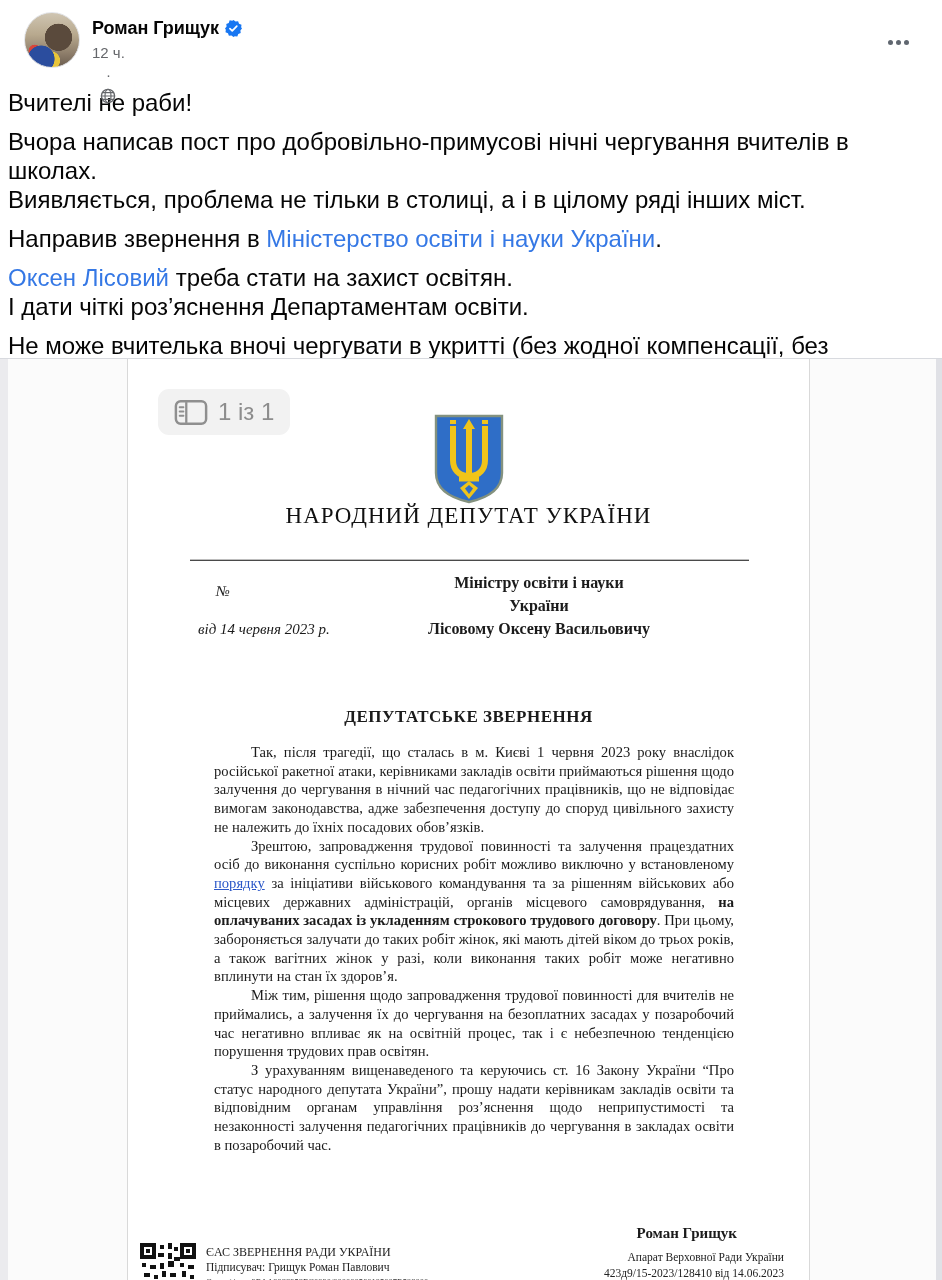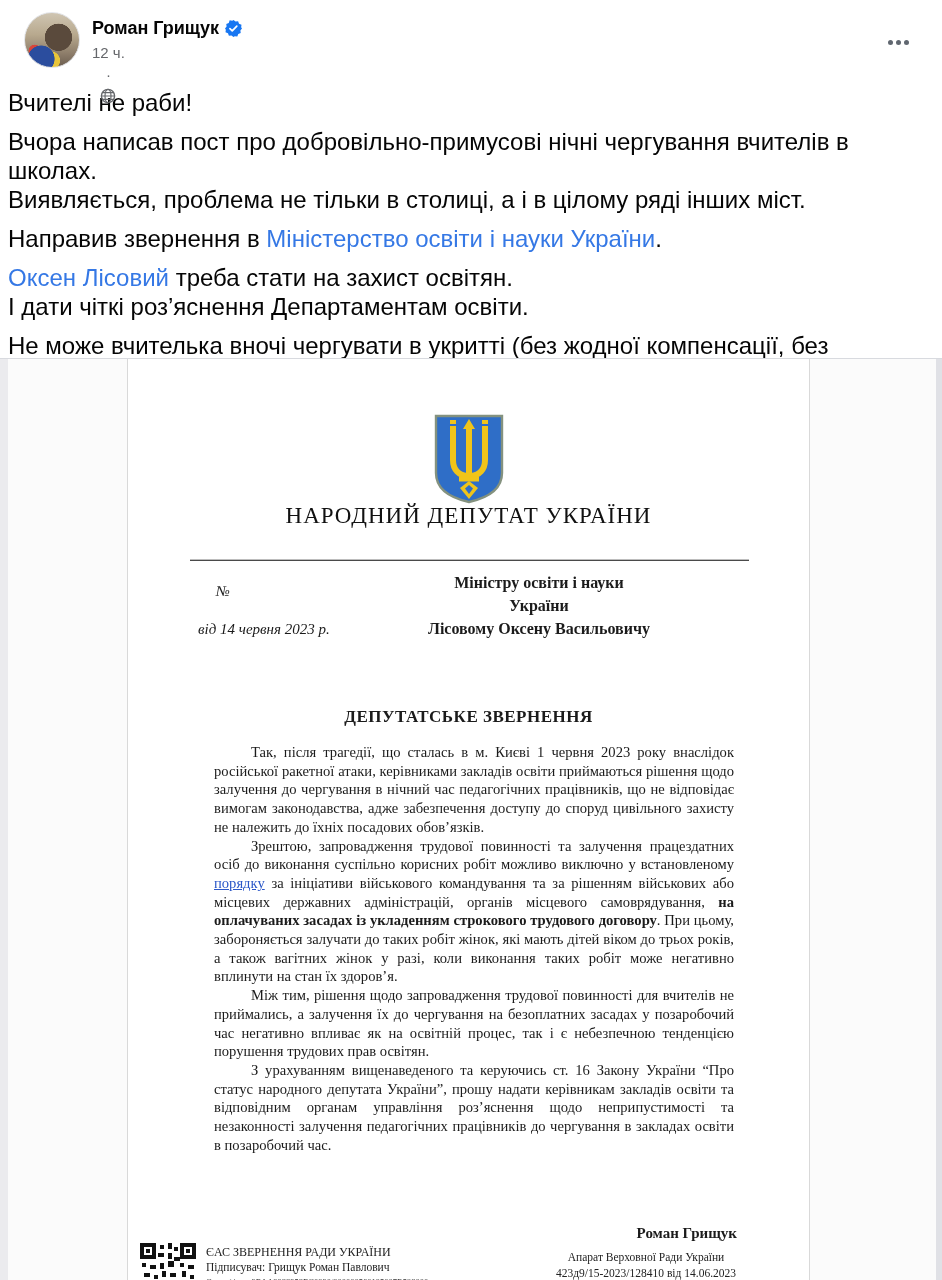--- a/index.html
+++ b/index.html
@@ -67,21 +67,21 @@
 
   .closing { position:absolute; top:845px; left:58px; font-weight:bold; font-size:15px; line-height:22px; }
   .sig-name { position:absolute; top:866px; right:72px; font-weight:bold; font-size:15px; }
 
   .doc-footer { position:absolute; top:884px; left:12px; right:8px; height:40px; }
   .qr { position:absolute; left:0; top:0; }
   .eas-col { position:absolute; left:66px; top:2px; line-height:15px; }
   .eas-title { font-size:12px; color:#222; }
   .eas-signer { font-size:11.5px; color:#222; }
   .eas-cert { font-size:8.5px; color:#333; }
-  .office-col { position:absolute; left:356px; top:6px; width:300px; text-align:center;
+  .office-col { position:absolute; left:344px; top:6px; width:300px; text-align:right;
                 font-size:11.5px; line-height:16px; color:#222; }
 </style>
 </head>
 <body>
 
 <div class="post-header">
   <div class="avatar"></div>
 
   <div class="name-row">
     <span class="author-name">Роман Грищук</span>
@@ -118,20 +118,28 @@
   <p><span>Не може вчителька вночі чергувати в укритті (без жодної компенсації, без жодних</span><br>
      <span>офіційних вказівок і розпоряджень), а на ранок йти викладати.</span></p>
 </div>
 
 <div class="attachment">
   <div class="edge-left"></div>
   <div class="edge-right"></div>
 
   <div class="doc-page">
 
+    <div class="page-chip">
+      <svg width="34" height="27" viewBox="0 0 36 28">
+        <rect x="2" y="2" width="32" height="24" rx="5" fill="none" stroke="#8f8f8f" stroke-width="2.6"></rect>
+        <line x1="13" y1="3" x2="13" y2="25" stroke="#8f8f8f" stroke-width="2.4"></line>
+        <path d="M6 8.5h4M6 13h4M6 17.5h4" stroke="#8f8f8f" stroke-width="2" stroke-linecap="round"></path>
+      </svg>
+      <span>1 із 1</span>
+    </div>
 
     <svg class="trident" width="74" height="92" viewBox="0 0 74 92">
       <path d="M4 3 H70 V60 C70 77 55 85 37 89 C19 85 4 77 4 60 Z" fill="#2f6ec7" stroke="#84927f" stroke-width="2.4"></path>
       <path d="M34 14 h6 v52 h-6 z" fill="#f0c419"></path>
       <path d="M37 6 L31 16 H43 Z" fill="#f0c419"></path>
       <path d="M21 13 V47 C21 57 27 62 35 63" fill="none" stroke="#f0c419" stroke-width="6"></path>
       <path d="M53 13 V47 C53 57 47 62 39 63" fill="none" stroke="#f0c419" stroke-width="6"></path>
       <path d="M18 9 h6 M50 9 h6" stroke="#f0c419" stroke-width="4"></path>
       <path d="M27 66 H47" stroke="#f0c419" stroke-width="5"></path>
       <path d="M37 68 L46 75 L37 86 L28 75 Z" fill="#f0c419"></path>

